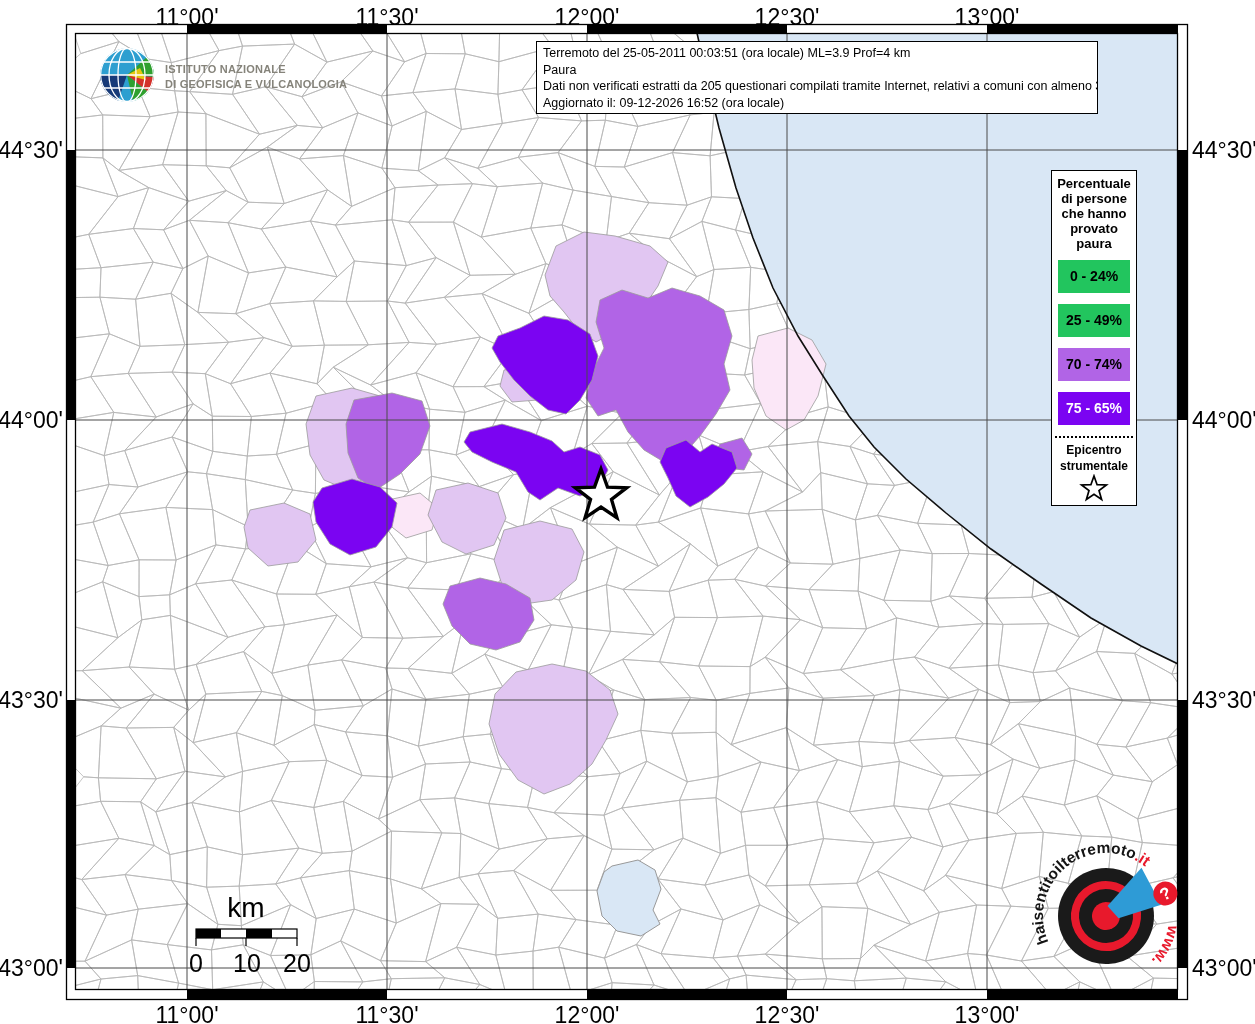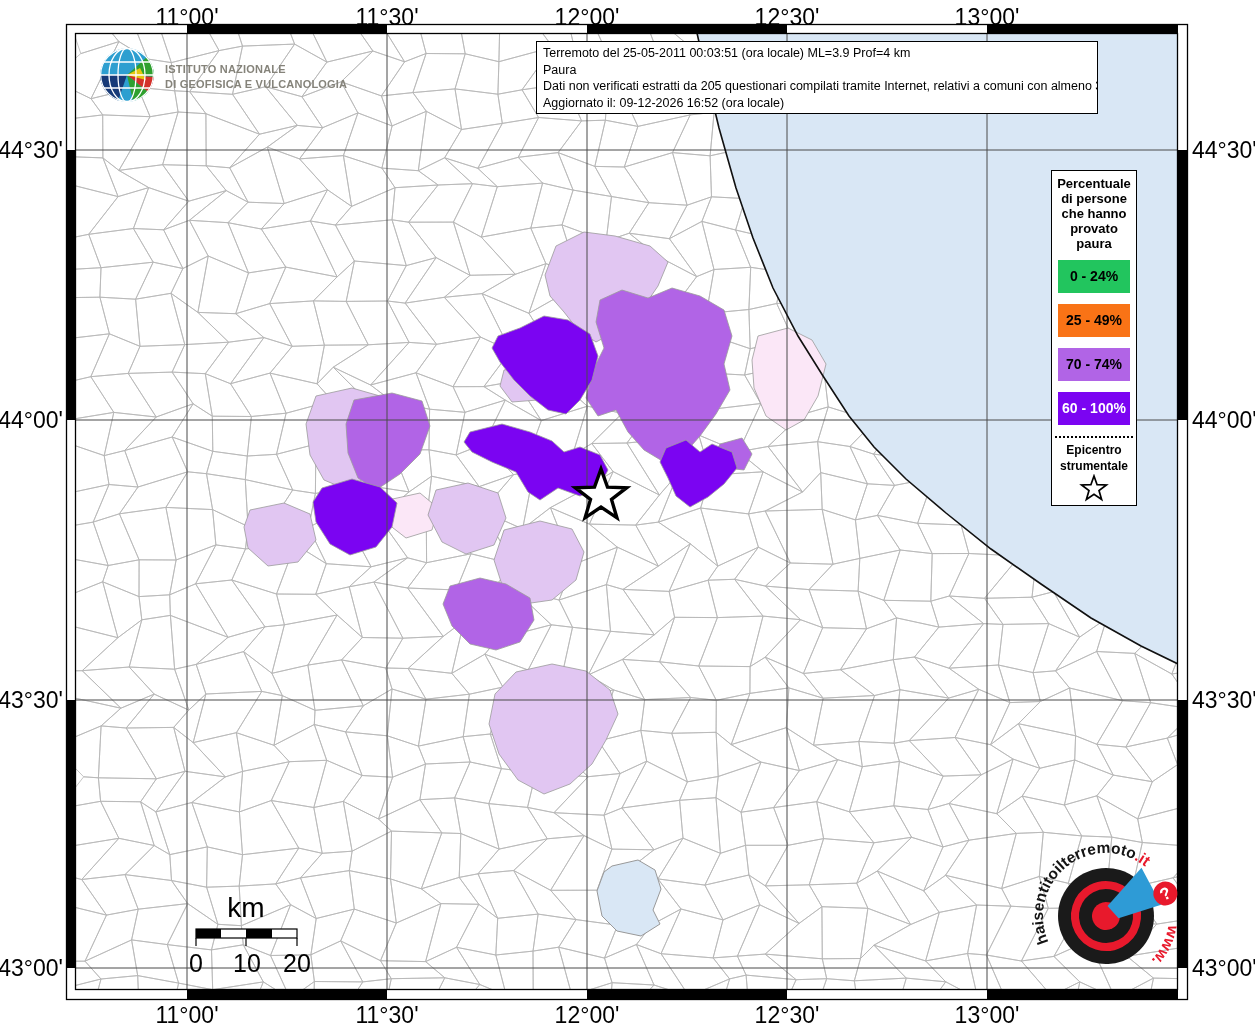--- a/index.html
+++ b/index.html
@@ -186,23 +186,23 @@
   <div>Aggiornato il: 09-12-2026 16:52 (ora locale)</div>
 </div>
 
 <div id="legend" class="overlay">
   <div class="ltitle">Percentuale
 di persone
 che hanno
 provato
 paura</div>
   <div class="swatch first" style="background-color: #22c55e; color: rgb(0, 0, 0);">0 - 24%</div>
-  <div class="swatch" style="background-color: #f97316; color: rgb(0, 0, 0);">25 - 49%</div>
+  <div class="swatch" style="background-color: #22c55e; color: rgb(0, 0, 0);">25 - 49%</div>
   <div class="swatch" style="background-color: rgb(177, 100, 230); color: rgb(0, 0, 0);">70 - 74%</div>
-  <div class="swatch" style="background-color: rgb(123, 4, 242); color: rgb(255, 255, 255);">60 - 100%</div>
+  <div class="swatch" style="background-color: rgb(123, 4, 242); color: rgb(255, 255, 255);">75 - 65%</div>
   <div class="epidiv"></div>
   <div class="epilabel">Epicentro
 strumentale</div>
   <svg width="30" height="30" style="position:static;display:inline-block">
     <path d="M15,2 L18.1,10.7 L27.4,11 L20,16.6 L22.6,25.5 L15,20.3 L7.4,25.5 L10,16.6 L2.6,11 L11.9,10.7 Z" fill="#fff" stroke="#000" stroke-width="1.7"></path>
   </svg>
 </div>
 
 </div>
 

